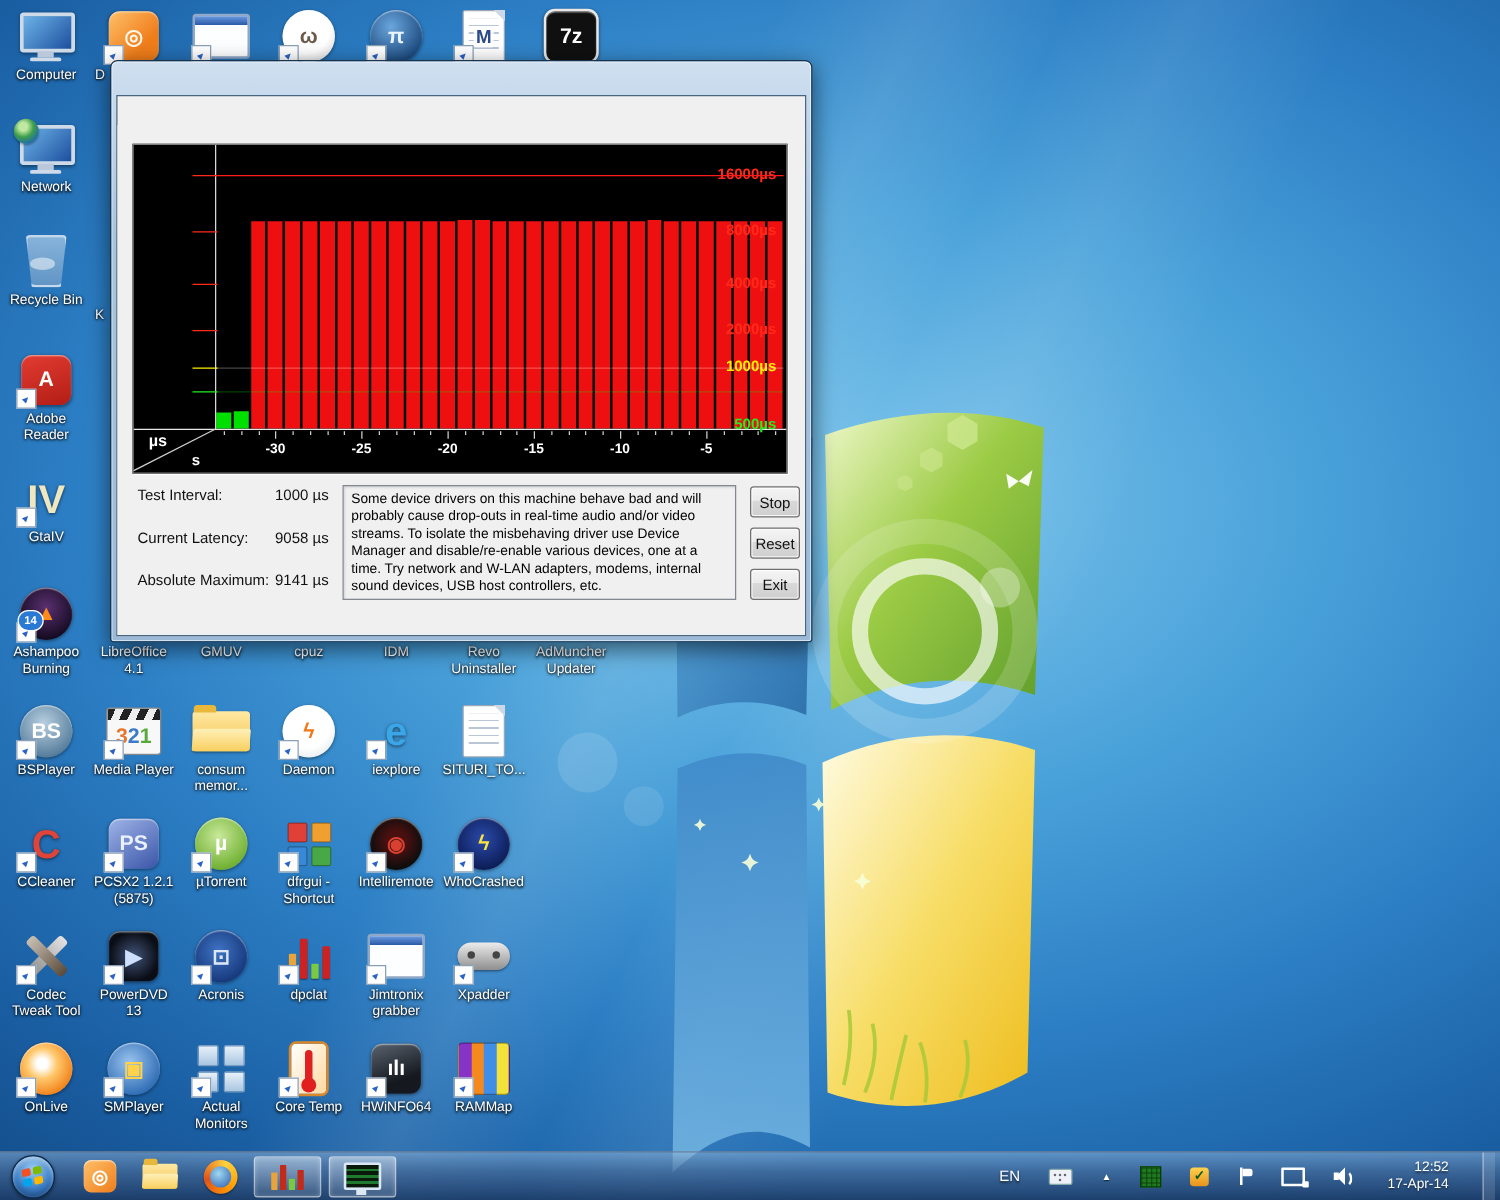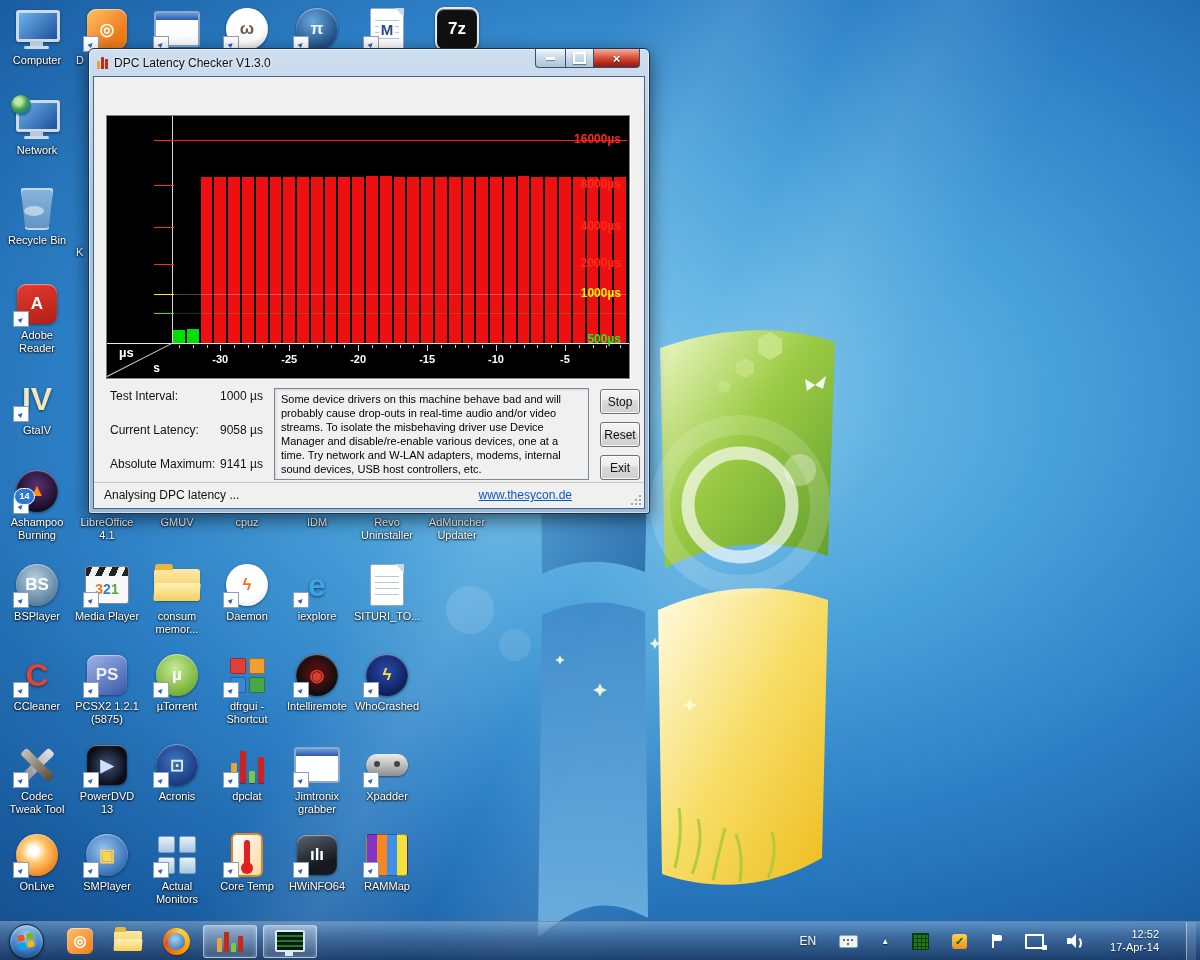--- a/index.html
+++ b/index.html
@@ -60,21 +60,21 @@
     border:2px solid #d8882a;border-radius:6px;}
   .a-therm i{position:absolute;left:50%;margin-left:-3px;top:5px;bottom:8px;width:6px;background:#e02020;border-radius:3px;}
   .a-therm::after{content:"";position:absolute;left:50%;margin-left:-6px;bottom:1px;width:12px;height:12px;border-radius:50%;background:#e02020;}
   .a-tools{position:relative;width:46px;height:44px;}
   .a-tools i{position:absolute;left:50%;top:2px;width:9px;height:40px;margin-left:-4px;border-radius:3px;}
   .a-tools i:first-child{background:linear-gradient(#e2e2e2,#8a8a8a);transform:rotate(45deg);}
   .a-tools i:last-child{background:linear-gradient(#c8c0b4,#5a4a3a);transform:rotate(-45deg);}
   .a-clap{position:relative;width:42px;height:36px;background:#f8f8f8;border:1px solid #888;border-radius:3px;overflow:hidden;}
   .a-clap::before{content:"";position:absolute;left:0;top:0;width:100%;height:9px;
     background:repeating-linear-gradient(115deg,#222 0 6px,#eee 6px 12px);}
-  .a-clap span{position:absolute;left:0;top:9px;width:100%;text-align:center;font-weight:bold;font-size:14px;line-height:26px;}
+  .a-clap span{position:absolute;left:0;top:9px;width:100%;text-align:center;font-weight:bold;font-size:17px;line-height:26px;}
   .a-blocks{display:grid;grid-template-columns:16px 16px;grid-template-rows:16px 16px;gap:3px;}
   .a-blocks i{border-radius:2px;border:1px solid rgba(0,0,0,.3);}
   .sc{position:absolute;left:9px;bottom:0px;width:14px;height:14px;background:#fff;border:1px solid #8aa0b8;
     display:flex;align-items:center;justify-content:center;}
   .sc::after{content:"▲";font-size:8px;color:#2a62c8;transform:rotate(45deg);}
   .bdg{position:absolute;left:10px;top:20px;min-width:15px;height:15px;border-radius:9px;background:#2a7ad4;
     border:1px solid #fff;color:#fff;font-size:9px;font-weight:bold;line-height:15px;text-align:center;padding:0 2px;}
 
   
   .win{position:absolute;left:88px;top:48px;width:560px;height:464px;z-index:10;
@@ -570,39 +570,20 @@
       </div>
       <div class="dicon" style="left: 424px; top: 468px;">
         <span class="art">
           <span></span>
         </span>
         <span class="ilabel">AdMuncher Updater</span>
       </div>
     </div>
 
   <div class="win">
-    <div class="titlebar">
-      <span class="ticon">
-        <i style="height:8px;background:#e8a33d"></i>
-          <i style="height:12px;background:#c22a1a"></i>
-          <i style="height:10px;background:#c22a1a"></i>
-      </span>
-      <span class="title">DPC Latency Checker V1.3.0</span>
-      <span class="capbtns">
-        <span class="capbtn min">
-            <span class="dash"></span>
-          </span>
-        <span class="capbtn max">
-            <span class="box"></span>
-          </span>
-        <span class="capbtn close">
-            <span>×</span>
-          </span>
-      </span>
-    </div>
     <div class="winpane">
       <div class="client">
         <div class="chart" id="chart">
           <div class="plot" id="plot">
               <div class="bar" style="left: 1px; width: 11.79px; top: 212.1px; bottom: 0px; background: rgb(0, 224, 0);"></div>
               <div class="bar" style="left: 14.79px; width: 11.79px; top: 210.5px; bottom: 0px; background: rgb(0, 224, 0);"></div>
               <div class="bar" style="left: 28.58px; width: 11.79px; top: 58.7px; bottom: 0px; background: rgb(238, 16, 16);"></div>
               <div class="bar" style="left: 42.36px; width: 11.79px; top: 59px; bottom: 0px; background: rgb(238, 16, 16);"></div>
               <div class="bar" style="left: 56.15px; width: 11.79px; top: 58.6px; bottom: 0px; background: rgb(238, 16, 16);"></div>
               <div class="bar" style="left: 69.94px; width: 11.79px; top: 58.8px; bottom: 0px; background: rgb(238, 16, 16);"></div>
@@ -713,25 +694,20 @@
           <span class="lab">Absolute Maximum:</span>
           <span class="val">9141 µs</span>
         </div>
 
         <div class="msgbox">Some device drivers on this machine behave bad and will probably cause drop-outs in real-time audio and/or video streams. To isolate the misbehaving driver use Device Manager and disable/re-enable various devices, one at a time. Try network and W-LAN adapters, modems, internal sound devices, USB host controllers, etc.</div>
 
         <div class="pbtn" style="top:289px">Stop</div>
         <div class="pbtn" style="top:322px">Reset</div>
         <div class="pbtn" style="top:355px">Exit</div>
 
-        <div class="statusbar">
-          <span class="stext">Analysing DPC latency ...</span>
-          <span class="slink">www.thesycon.de</span>
-          <span class="grip"></span>
-        </div>
       </div>
     </div>
   </div>
 
   <div class="taskbar">
     <div class="orb">
       <span class="orbflag">
         <i style="background:#f25022"></i>
           <i style="background:#7fba00"></i>
           <i style="background:#00a4ef"></i>

